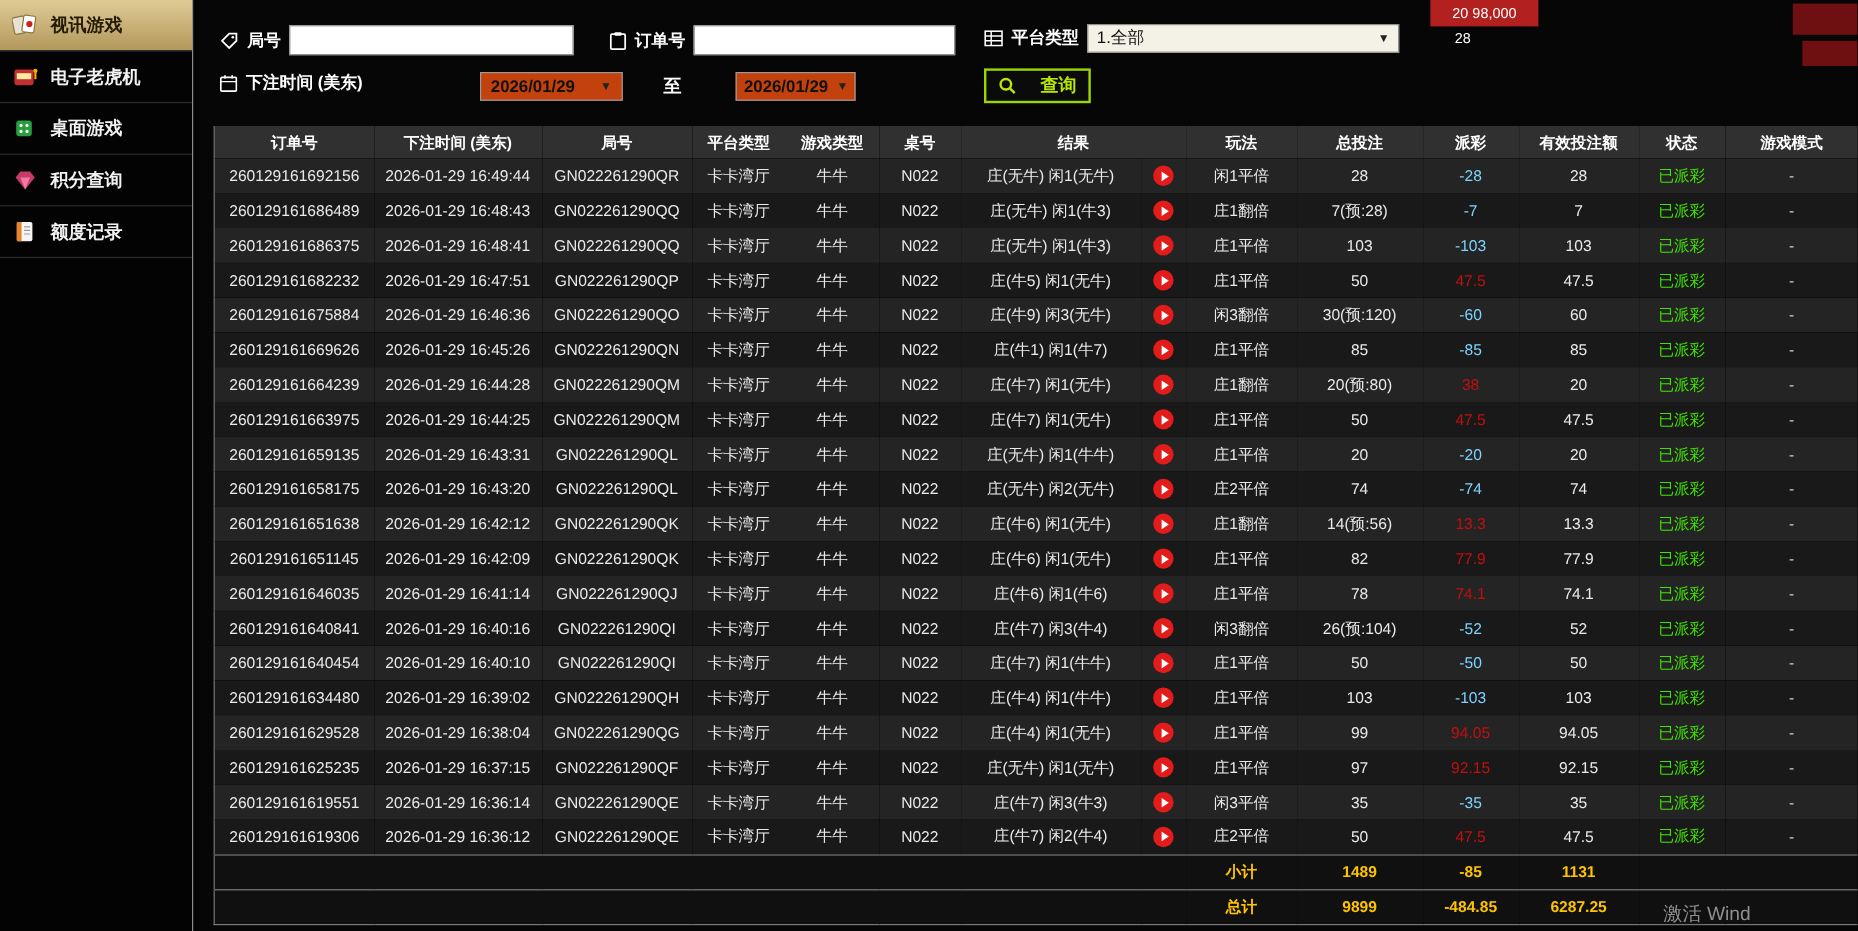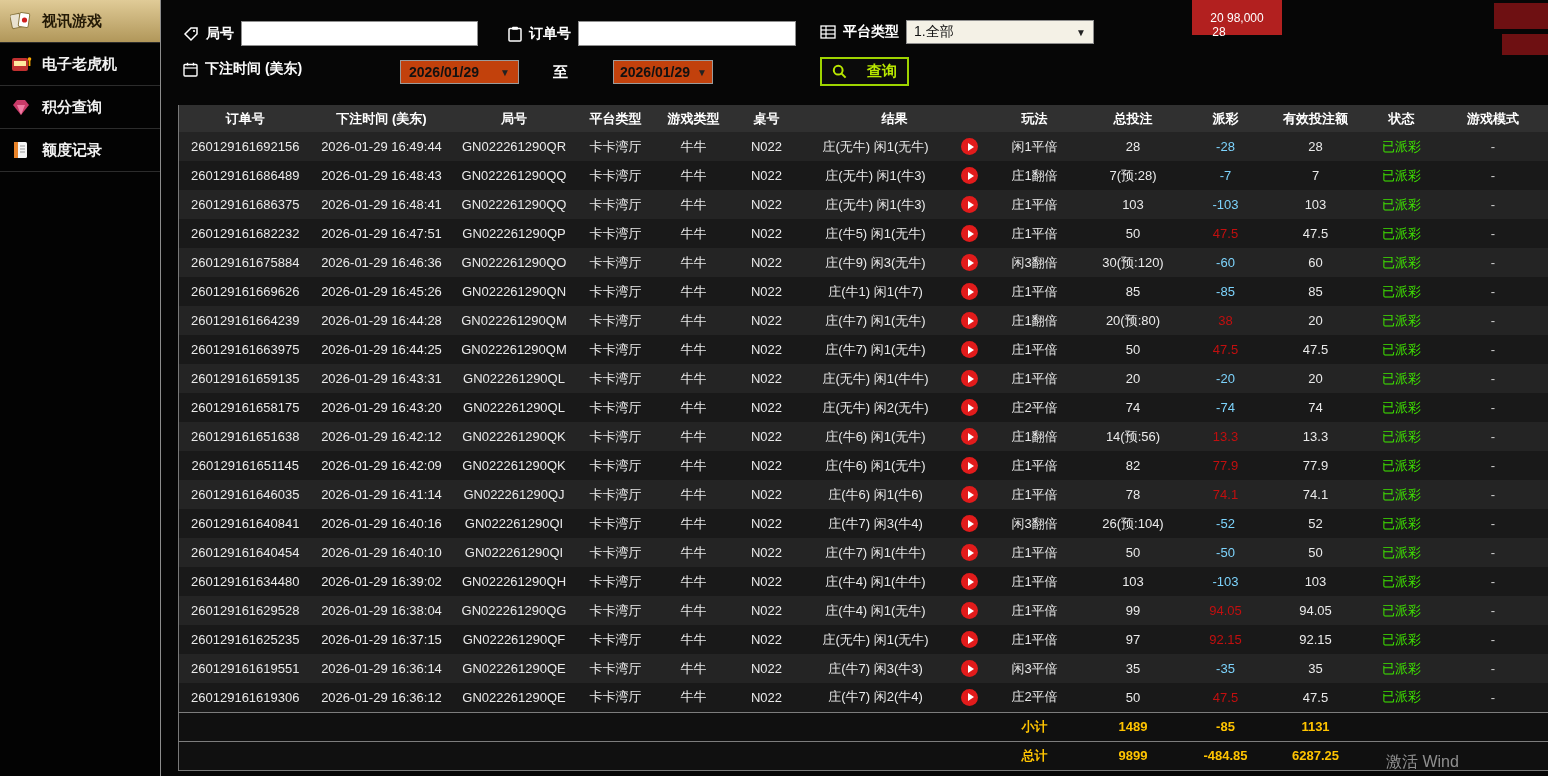--- a/index.html
+++ b/index.html
@@ -15,21 +15,21 @@
   .side-item.active{background:linear-gradient(180deg,#e0cb97,#b1975a);color:#241a06}
   .side-icon{width:24px;height:22px;display:inline-flex;align-items:center;justify-content:center;flex:0 0 24px}
 
   
   .fgroup{position:absolute;display:flex;align-items:center;gap:7px;color:#fff;
     font-weight:bold;font-size:14px;z-index:4}
   .ficon{display:inline-flex;align-items:center}
   .txt-input{background:#fff;border:1px solid #8f8f8f;height:25px;font-size:13px;padding:0 5px;color:#111}
   .round-input{width:237px}
   .order-input{width:218px}
-  .platform-select{width:188px;height:24px;background:#f4f1e6;border:1px solid #8f8f8f;
+  .platform-select{width:260px;height:24px;background:#f4f1e6;border:1px solid #8f8f8f;
     display:flex;align-items:center;justify-content:space-between;padding:0 7px;
     color:#111;font-size:14px;font-weight:normal;cursor:pointer}
   .platform-select .caret{color:#222;font-size:10px}
   .datebox{height:24px;background:#c2410c;border:1px solid #9b9b9b;display:flex;align-items:center;
     gap:7px;padding:0 8px;color:#111;font-size:14px;font-weight:bold;cursor:pointer}
   .datebox .caret{font-size:10px;color:#222}
   .to-label{position:absolute;color:#fff;font-weight:bold;font-size:15px;z-index:4}
   .query-btn{position:absolute;left:820px;top:57px;height:29px;display:flex;align-items:center;gap:20px;
     padding:0 10px;background:#0b0b0b;border:2px solid #9ed400;color:#b9e800;
     font-size:15px;font-weight:bold;cursor:pointer;z-index:4}
@@ -57,21 +57,21 @@
   .remnant{position:absolute;z-index:1;color:#fff;font-size:12px;display:flex;align-items:center;justify-content:center}
   .remnant-red{background:#b2201f}
   .remnant-darkred{background:#6e1012}
   .watermark{position:absolute;left:1386px;top:752px;color:#8f8f8f;font-size:16px;z-index:6;white-space:nowrap}
 </style>
 </head>
 <body>
 
 <div class="app">
 
-  <div class="remnant remnant-red" style="left:1192px;top:0;width:90px;height:35px">
+  <div class="remnant remnant-red" style="left:1192px;top:0;width:90px;height:22px">
     <span>20   98,000</span>
   </div>
   <div class="remnant" style="left:1204px;top:23px;width:30px;height:18px">
     <span>28</span>
   </div>
   <div class="remnant remnant-darkred" style="left:1494px;top:3px;width:54px;height:26px"></div>
   <div class="remnant remnant-darkred" style="left:1502px;top:34px;width:46px;height:21px"></div>
 
   <aside class="sidebar">
     <div class="side-item active">
@@ -87,20 +87,32 @@
     <div class="side-item">
       <span class="side-icon">
         <svg width="22" height="20" viewBox="0 0 22 20">
           <rect x="2" y="4" width="16" height="13" rx="2" fill="#c03030"></rect>
           <rect x="4" y="7" width="12" height="5" fill="#ffe9a0"></rect>
           <rect x="18.6" y="6" width="1.8" height="6" fill="#ffaa00"></rect>
           <circle cx="19.5" cy="5" r="1.8" fill="#ffaa00"></circle>
         </svg>
       </span>
       <span class="side-label">电子老虎机</span>
+    </div>
+    <div class="side-item">
+      <span class="side-icon">
+        <svg width="22" height="20" viewBox="0 0 22 20">
+          <rect x="3.5" y="3.5" width="13" height="13" rx="2.5" fill="#2a9e3f"></rect>
+          <circle cx="7.5" cy="7.5" r="1.3" fill="#fff"></circle>
+            <circle cx="12.5" cy="7.5" r="1.3" fill="#fff"></circle>
+          <circle cx="7.5" cy="12.5" r="1.3" fill="#fff"></circle>
+            <circle cx="12.5" cy="12.5" r="1.3" fill="#fff"></circle>
+        </svg>
+      </span>
+      <span class="side-label">桌面游戏</span>
     </div>
     <div class="side-item">
       <span class="side-icon">
         <svg width="22" height="20" viewBox="0 0 22 20">
           <polygon points="11,18 3,8 7,3 15,3 19,8" fill="#c93a68"></polygon>
           <polygon points="11,18 7,8 15,8" fill="#ef7ba3"></polygon>
         </svg>
       </span>
       <span class="side-label">积分查询</span>
     </div>

